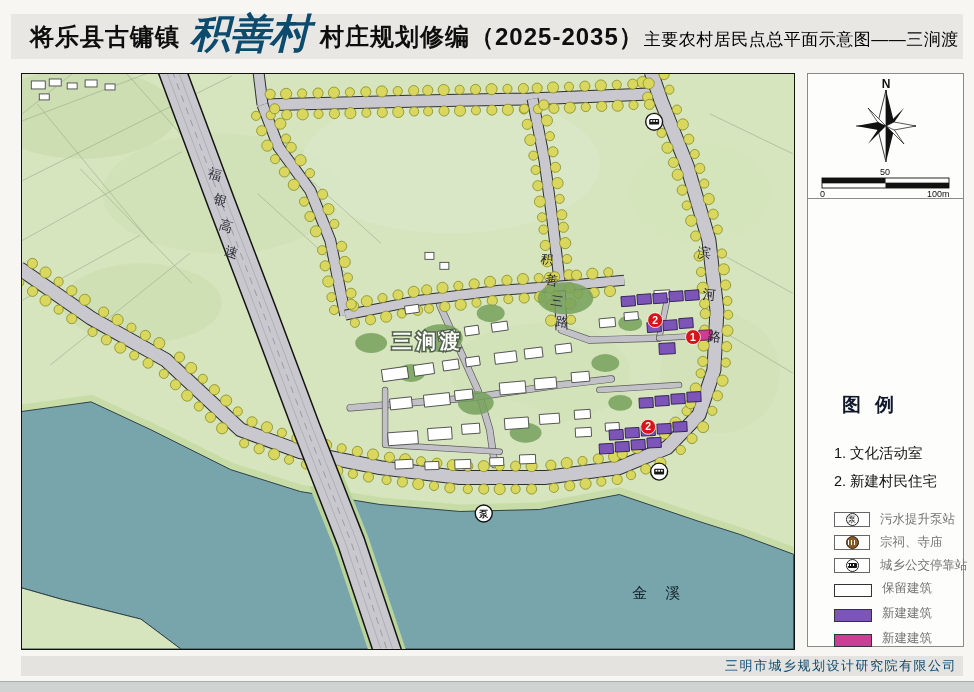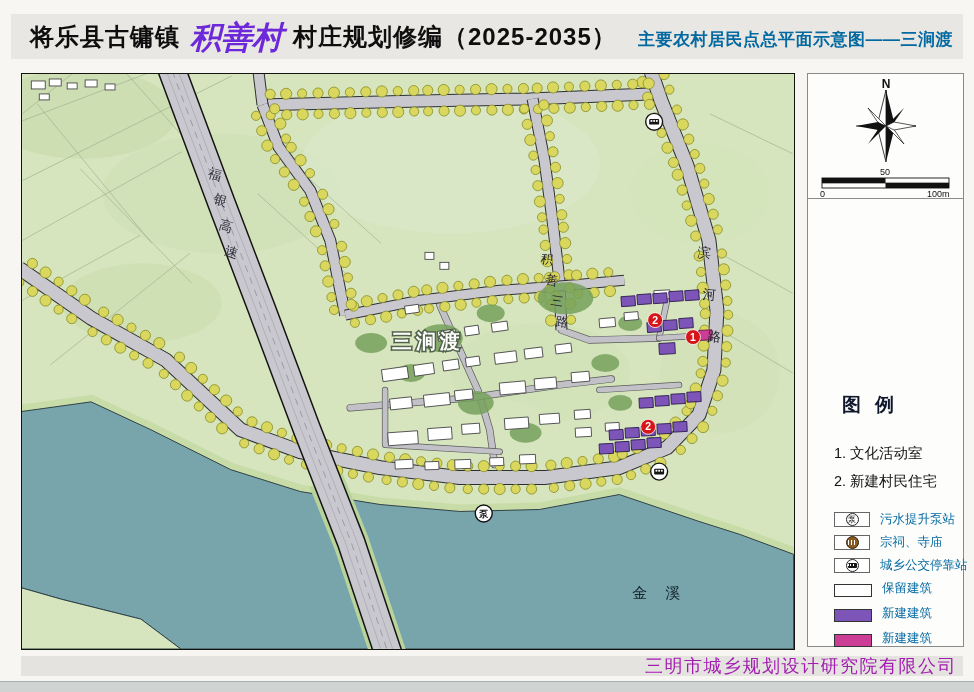--- a/index.html
+++ b/index.html
@@ -3,47 +3,47 @@
 <meta charset="utf-8">
 <style>
   html,body{margin:0;padding:0;background:#e9e8e5;}
   *{box-sizing:border-box;}
   .page{position:relative;width:974px;height:692px;margin:0 auto;background:#f7f6f3;
         font-family:"Liberation Sans","DejaVu Sans",sans-serif;overflow:hidden;}
   
   .header{position:absolute;left:11px;top:14px;width:952px;height:45px;background:#e9e7e3;
           display:flex;align-items:flex-end;padding:0 10px 6px 19px;}
   .t-black{font-size:24px;font-weight:bold;color:#0e0e0e;letter-spacing:1px;white-space:nowrap;}
-  .t-red{font-size:31px;font-weight:bold;font-style:italic;color:#6d28d9;
+  .t-red{font-size:40px;font-weight:bold;font-style:italic;color:#0c4a6e;
          font-family:"DejaVu Serif",serif;margin:0 10px;white-space:nowrap;line-height:1;text-align:center;}
-  .subtitle{margin-left:auto;font-size:17px;color:#0369a1;letter-spacing:.5px;white-space:nowrap;padding-bottom:2px;font-weight:bold;}
+  .subtitle{margin-left:auto;font-size:17px;color:#000000;letter-spacing:.5px;white-space:nowrap;padding-bottom:2px;}
   
   .map-wrap{position:absolute;left:21px;top:73px;width:774px;height:577px;border:1px solid #14140f;background:#d6e5bd;}
   .map-wrap svg{display:block;}
   
   .side{position:absolute;left:807px;top:73px;width:157px;height:574px;background:#fdfdfc;border:1px solid #8a8a86;}
   .compass-box{position:absolute;top:0;left:0;width:100%;height:125px;border-bottom:1px solid #8a8a86;}
   .legend{position:absolute;top:318px;left:0;width:100%;padding:0 8px 0 26px;color:#111;}
   .legend-title{font-size:19px;font-weight:bold;letter-spacing:14px;color:#0f172a;margin:0 0 26px 8px;white-space:nowrap;}
   .legend-num{font-size:14.5px;margin-bottom:9px;white-space:nowrap;}
   .legend-rows{margin-top:20px;}
   .lrow{display:flex;align-items:center;margin-bottom:6px;height:17px;}
   .ibox{width:36px;height:15px;background:#fff;border:1px solid #666;display:flex;align-items:center;justify-content:center;margin-right:10px;flex:0 0 auto;}
   .circ{width:13px;height:13px;border-radius:50%;border:1.3px solid #222;display:flex;align-items:center;justify-content:center;font-size:8px;line-height:1;color:#111;background:#fff;}
   .circ.temple{background:#8a5a23;border-color:#2e1f0a;}
   .circ.temple span{display:block;width:8px;height:5px;background:repeating-linear-gradient(90deg,#fff 0 1px,rgba(255,255,255,0) 1px 3px);}
   .circ.bus span{display:block;width:9px;height:5px;border-radius:1px;background:#151515;
       background-image:linear-gradient(90deg,#fff 0 1px,transparent 1px 2.5px,#fff 2.5px 3.5px,transparent 3.5px 5px,#fff 5px 6px,transparent 6px);background-size:9px 2px;background-repeat:no-repeat;background-position:0 1px;}
   .swatch{width:38px;height:13px;border:1.4px solid #333;margin-right:10px;flex:0 0 auto;}
-  .lrow .ltext{font-size:12.5px;white-space:nowrap;color:#0369a1;}
+  .lrow .ltext{font-size:12.5px;white-space:nowrap;color:#737373;}
   .lrow.sw{margin-bottom:8px;align-items:flex-end;}
   
   .footer-strip{position:absolute;left:21px;top:656px;width:942px;height:20px;background:#e4e3e0;
       display:flex;align-items:center;justify-content:flex-end;padding-right:6px;}
-  .footer-strip span{font-size:18px;color:#a21caf;letter-spacing:1.5px;white-space:nowrap;}
+  .footer-strip span{font-size:13px;color:#0c4a6e;letter-spacing:1.5px;white-space:nowrap;}
   .bottom-band{position:absolute;left:0;top:681px;width:974px;height:11px;background:#cfd4d3;border-top:1px solid #a6b1af;}
 </style>
 </head>
 <body>
 
 <div class="page">
 
   <div class="header">
     <span class="t-black">将乐县古镛镇</span>
     <span class="t-red">积善村</span>

